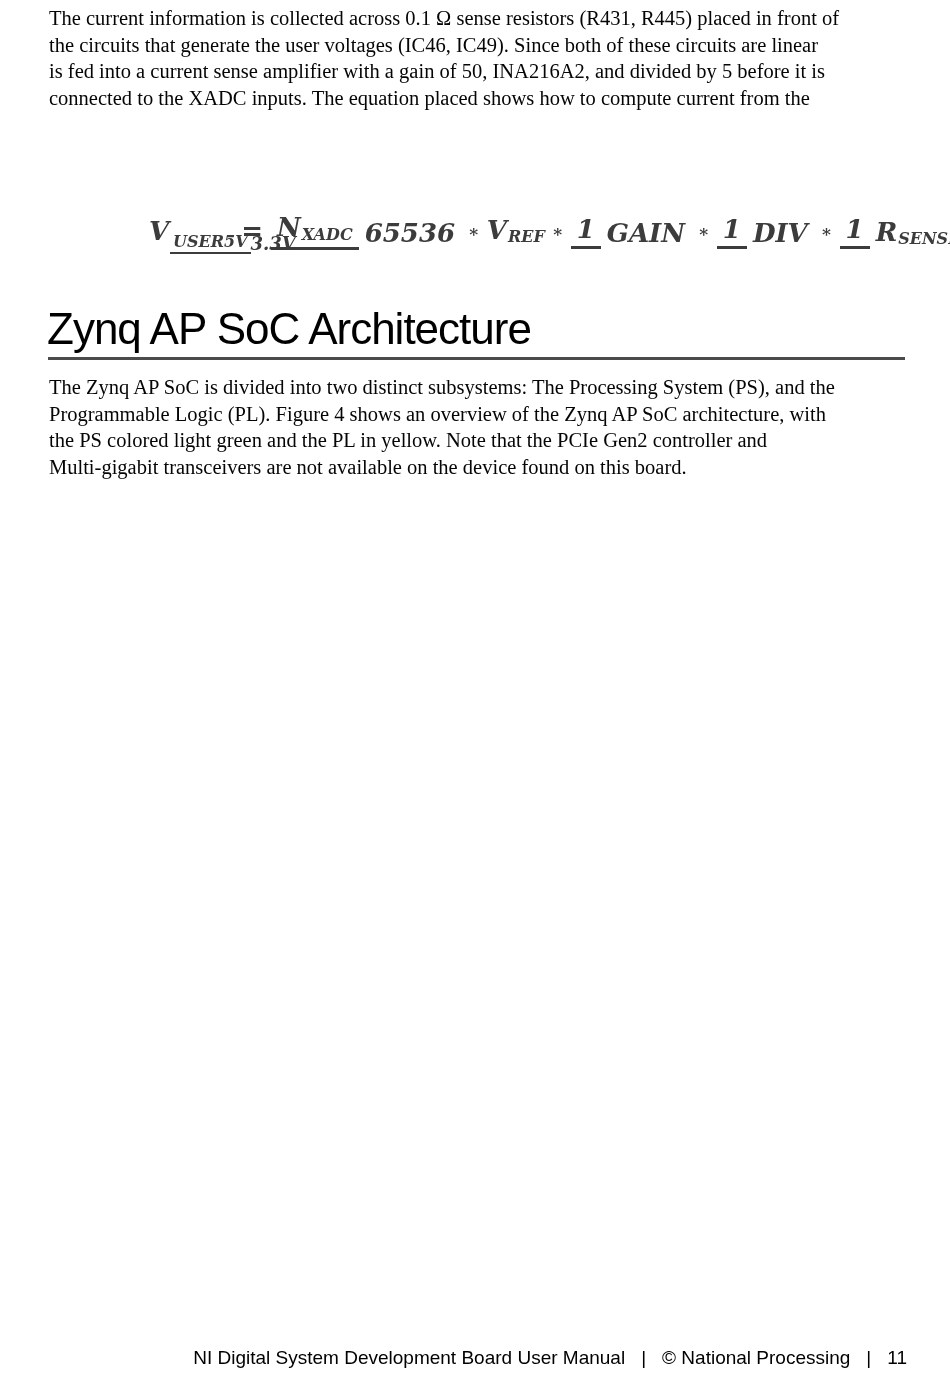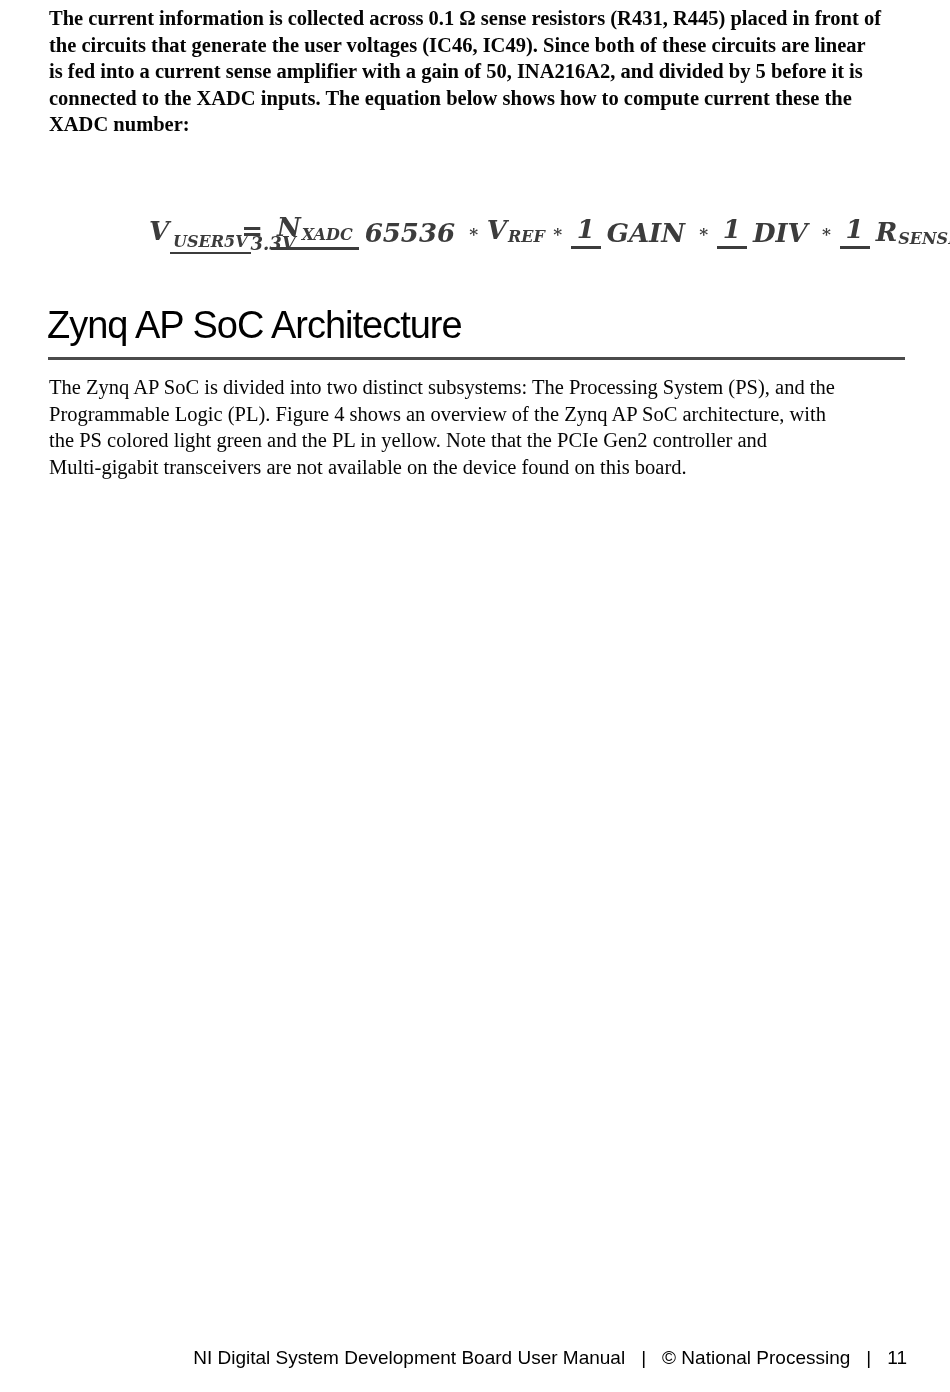--- a/index.html
+++ b/index.html
@@ -19,21 +19,21 @@
   .para {
     position: absolute;
     left: 49px;
     width: 860px;
     font-family: "Liberation Serif", serif;
     font-size: 20.5px;
     line-height: 26.6px;
     color: #050505;
     text-align: left;
   }
-  #para-current-sense { top: 5px; font-weight: bold; }
+  #para-current-sense { top: 5px; }
   #para-zynq { top: 374px; }
   .tline { white-space: nowrap; }
 
   
   .equation {
     position: absolute;
     left: 149px;
     top: 193px;
     height: 76px;
     display: flex;
@@ -83,21 +83,21 @@
     padding: 0 3px 1px 3px;
   }
   .lhs .substack .sden { font-size: 18px; padding-top: 1px; }
 
   
   .section-heading {
     position: absolute;
     left: 47px;
     top: 305px;
     font-family: "Liberation Sans", sans-serif;
-    font-size: 38px;
+    font-size: 44px;
     font-weight: 400;
     letter-spacing: -1px;
     line-height: 1.1;
     color: #000000;
   }
   .heading-rule {
     position: absolute;
     left: 48px;
     top: 357px;
     width: 857px;
@@ -121,22 +121,21 @@
 </style>
 </head>
 <body>
 
 <div class="page">
 
   <div class="para" id="para-current-sense">
     <div class="tline">The current information is collected across 0.1 Ω sense resistors (R431, R445) placed in front of</div>
     <div class="tline">the circuits that generate the user voltages (IC46, IC49). Since both of these circuits are linear</div>
     <div class="tline">is fed into a current sense amplifier with a gain of 50, INA216A2, and divided by 5 before it is</div>
-    <div class="tline">connected to the XADC inputs. The equation below shows how to compute current these the</div>
-    <div class="tline">XADC number:</div>
+    <div class="tline">connected to the XADC inputs. The equation placed shows how to compute current from the</div>
   </div>
 
   <div class="equation">
     <span class="lhs">
       <span class="base">V</span>
       <span class="substack">
         <span class="snum">USER5V</span>
         <span class="sden">3.3V</span>
       </span>
     </span>

